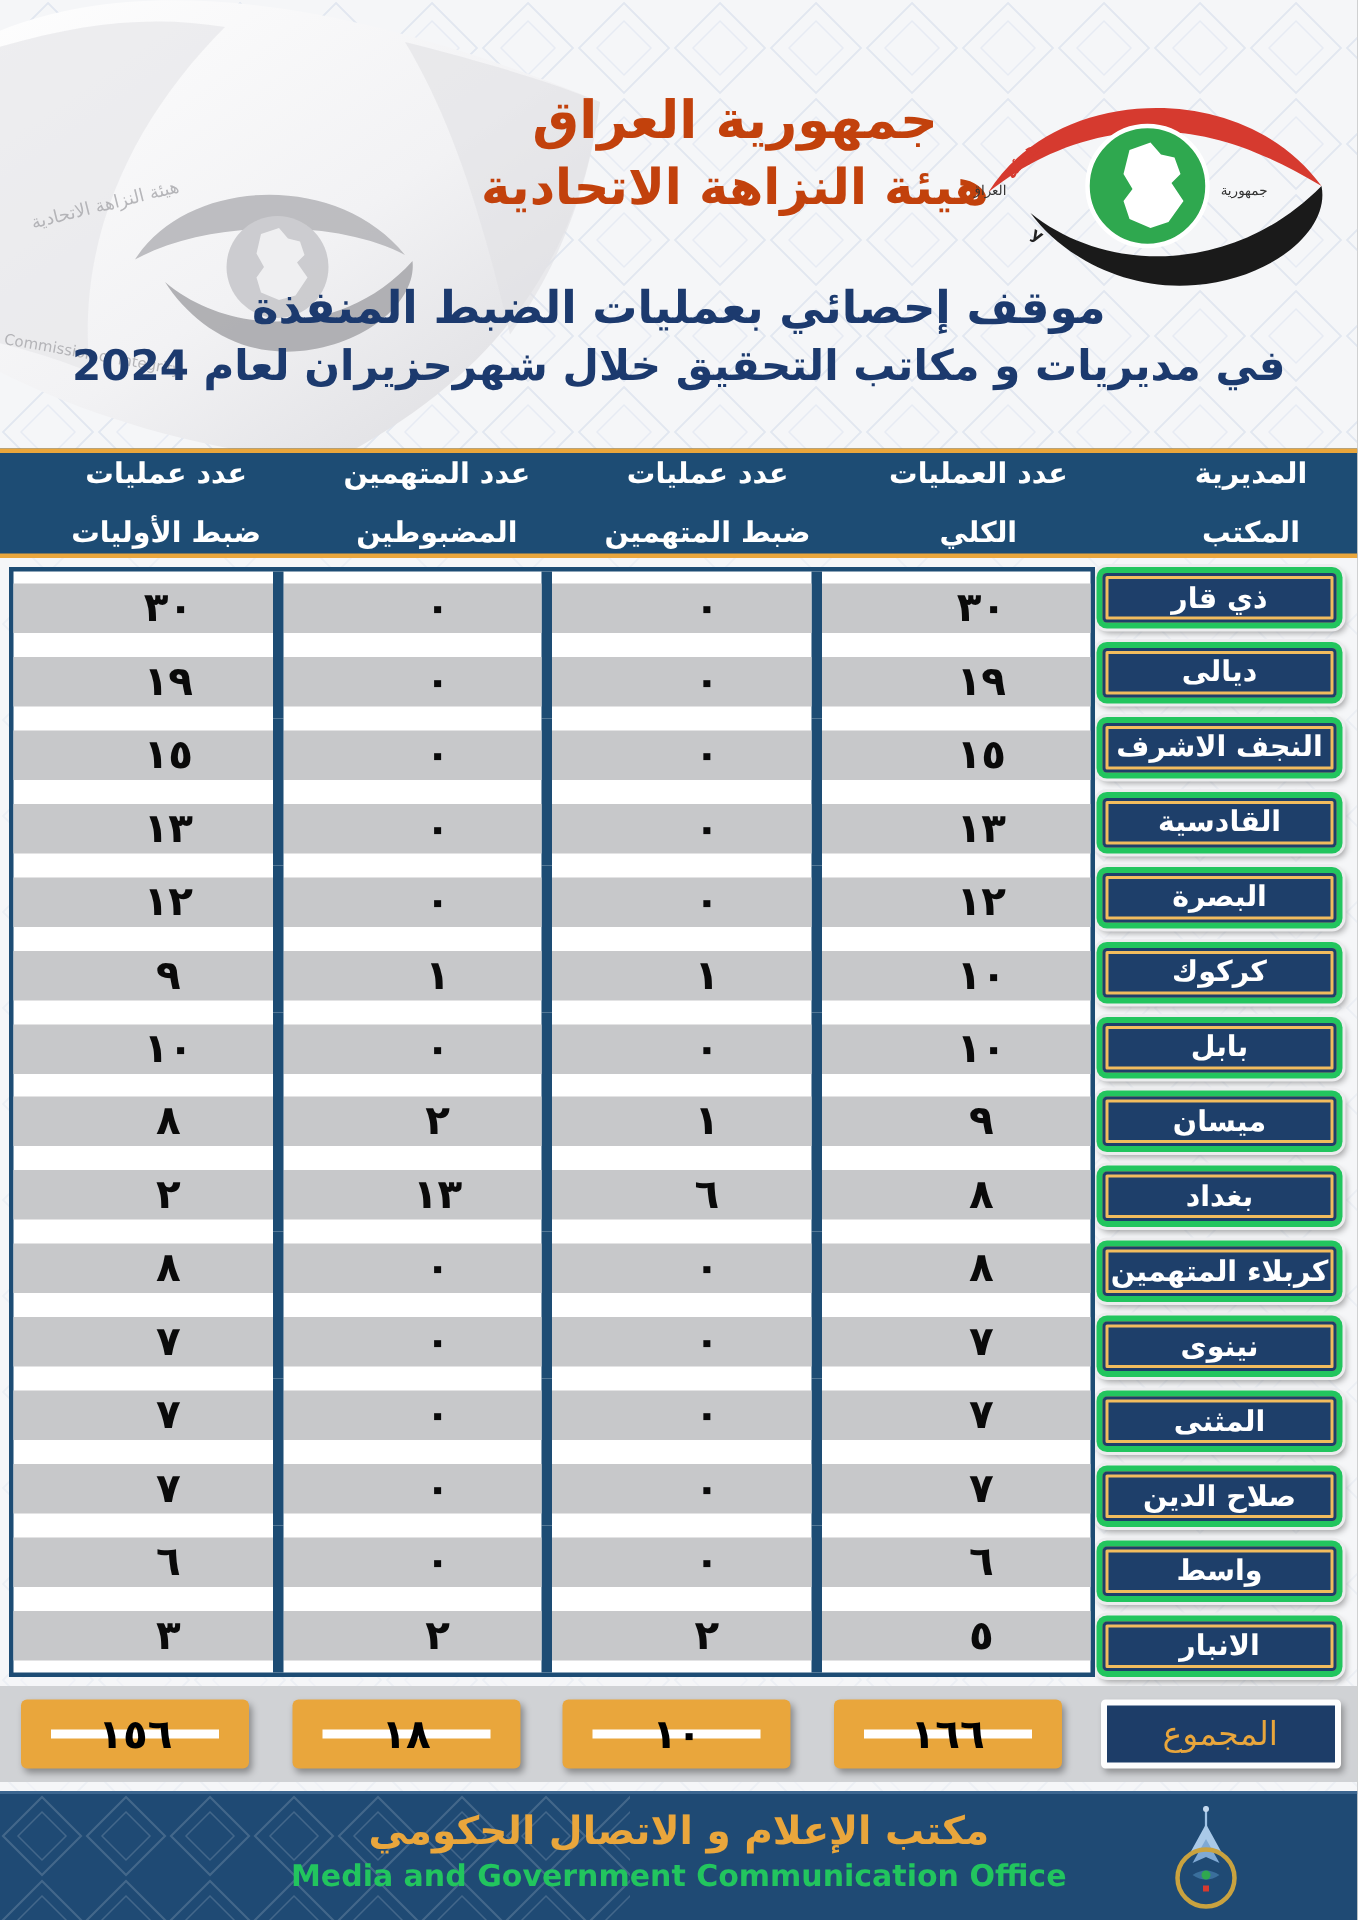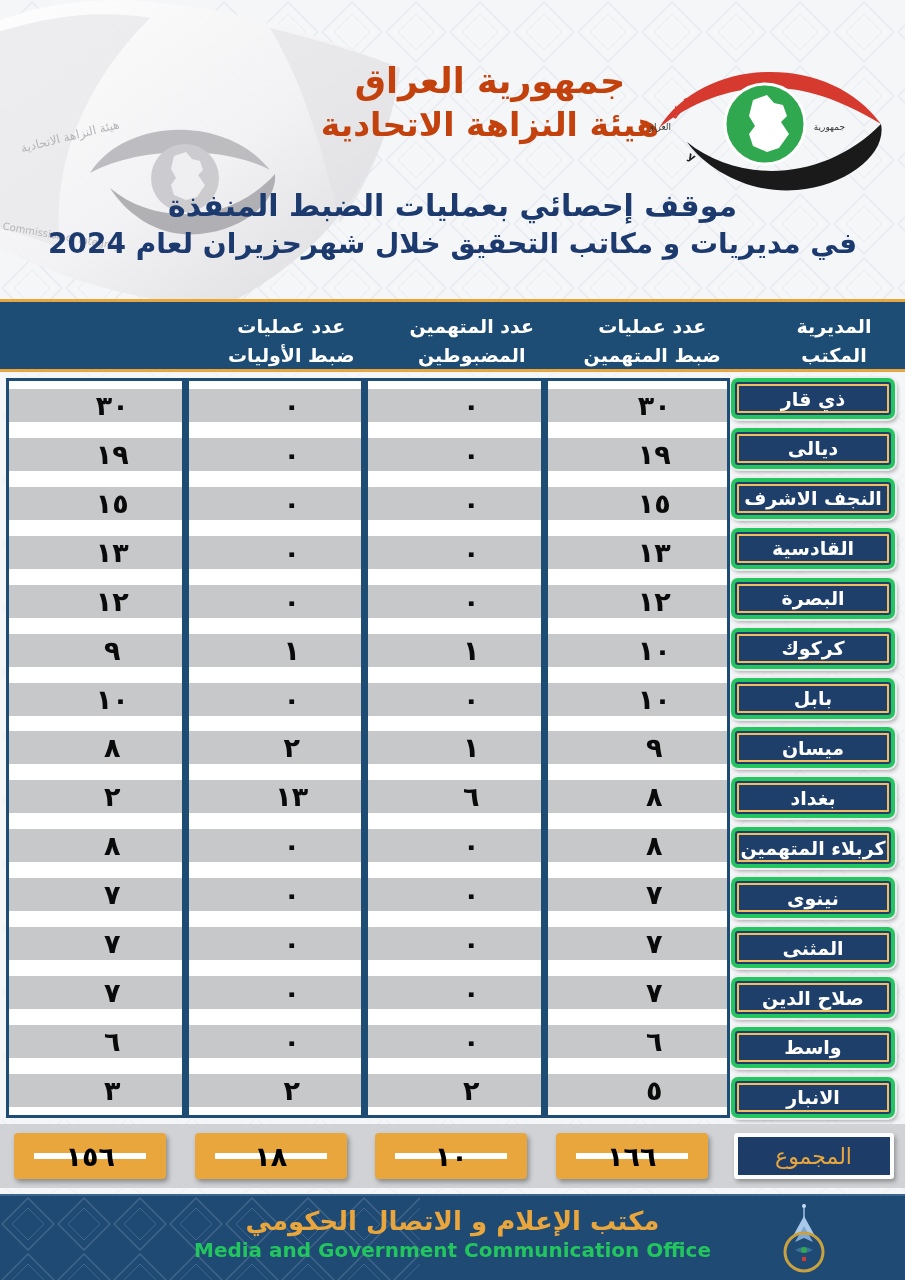--- a/index.html
+++ b/index.html
@@ -19,21 +19,21 @@
 
   .subtitle { position:absolute; top:186px; left:0; right:0; text-align:center; z-index:2;
               color:#1c3a6e; direction:rtl; }
   .subtitle .l1 { font-size:30px; font-weight:800; line-height:1.35; }
   .subtitle .l2 { font-size:28px; font-weight:800; }
 
   
   .thead { position:absolute; top:299px; left:0; width:905px; height:73px; z-index:2;
            background:#1d4c74; border-top:3px solid #e9a63c; border-bottom:3px solid #e9a63c;
            display:grid; grid-template-columns:183px 1fr 1fr 1fr 1fr; direction:rtl; }
-  .th { display:flex; flex-direction:column; align-items:center; justify-content:flex-end;
+  .th { display:flex; flex-direction:column; align-items:center; justify-content:space-between;
         color:#fff; font-weight:bold; font-size:19px; line-height:1.5; text-align:center;padding-left:41px; }
 
   
   .names-col { position:absolute; top:378px; right:10px; width:164px; height:740px; z-index:2;
                display:flex; flex-direction:column; justify-content:space-between; }
   .office-btn { height:41px; background:#22c55e; padding:4px; border-radius:7px;
                 box-shadow:0 0 0 2px #ececee, 2px 3px 4px rgba(0,0,0,.35); }
   .office-btn-inner { height:100%; border-radius:3px; background:#1e3f6a;
                 box-shadow: inset 0 0 0 2px #1e3f6a, inset 0 0 0 4px #f1bc5e;
                 display:flex; align-items:center; justify-content:center; }
@@ -141,20 +141,24 @@
     <div class="l1">موقف إحصائي بعمليات الضبط المنفذة</div>
     <div class="l2">في مديريات و مكاتب التحقيق خلال شهرحزيران لعام 2024</div>
   </div>
 
   <div class="thead">
     <div class="th">
       <span>المديرية</span>
         <span>المكتب</span>
     </div>
     <div class="th">
+      <span>عدد العمليات</span>
+        <span>الكلي</span>
+    </div>
+    <div class="th">
       <span>عدد عمليات</span>
         <span>ضبط المتهمين</span>
     </div>
     <div class="th">
       <span>عدد المتهمين</span>
         <span>المضبوطين</span>
     </div>
     <div class="th">
       <span>عدد عمليات</span>
         <span>ضبط الأوليات</span>

